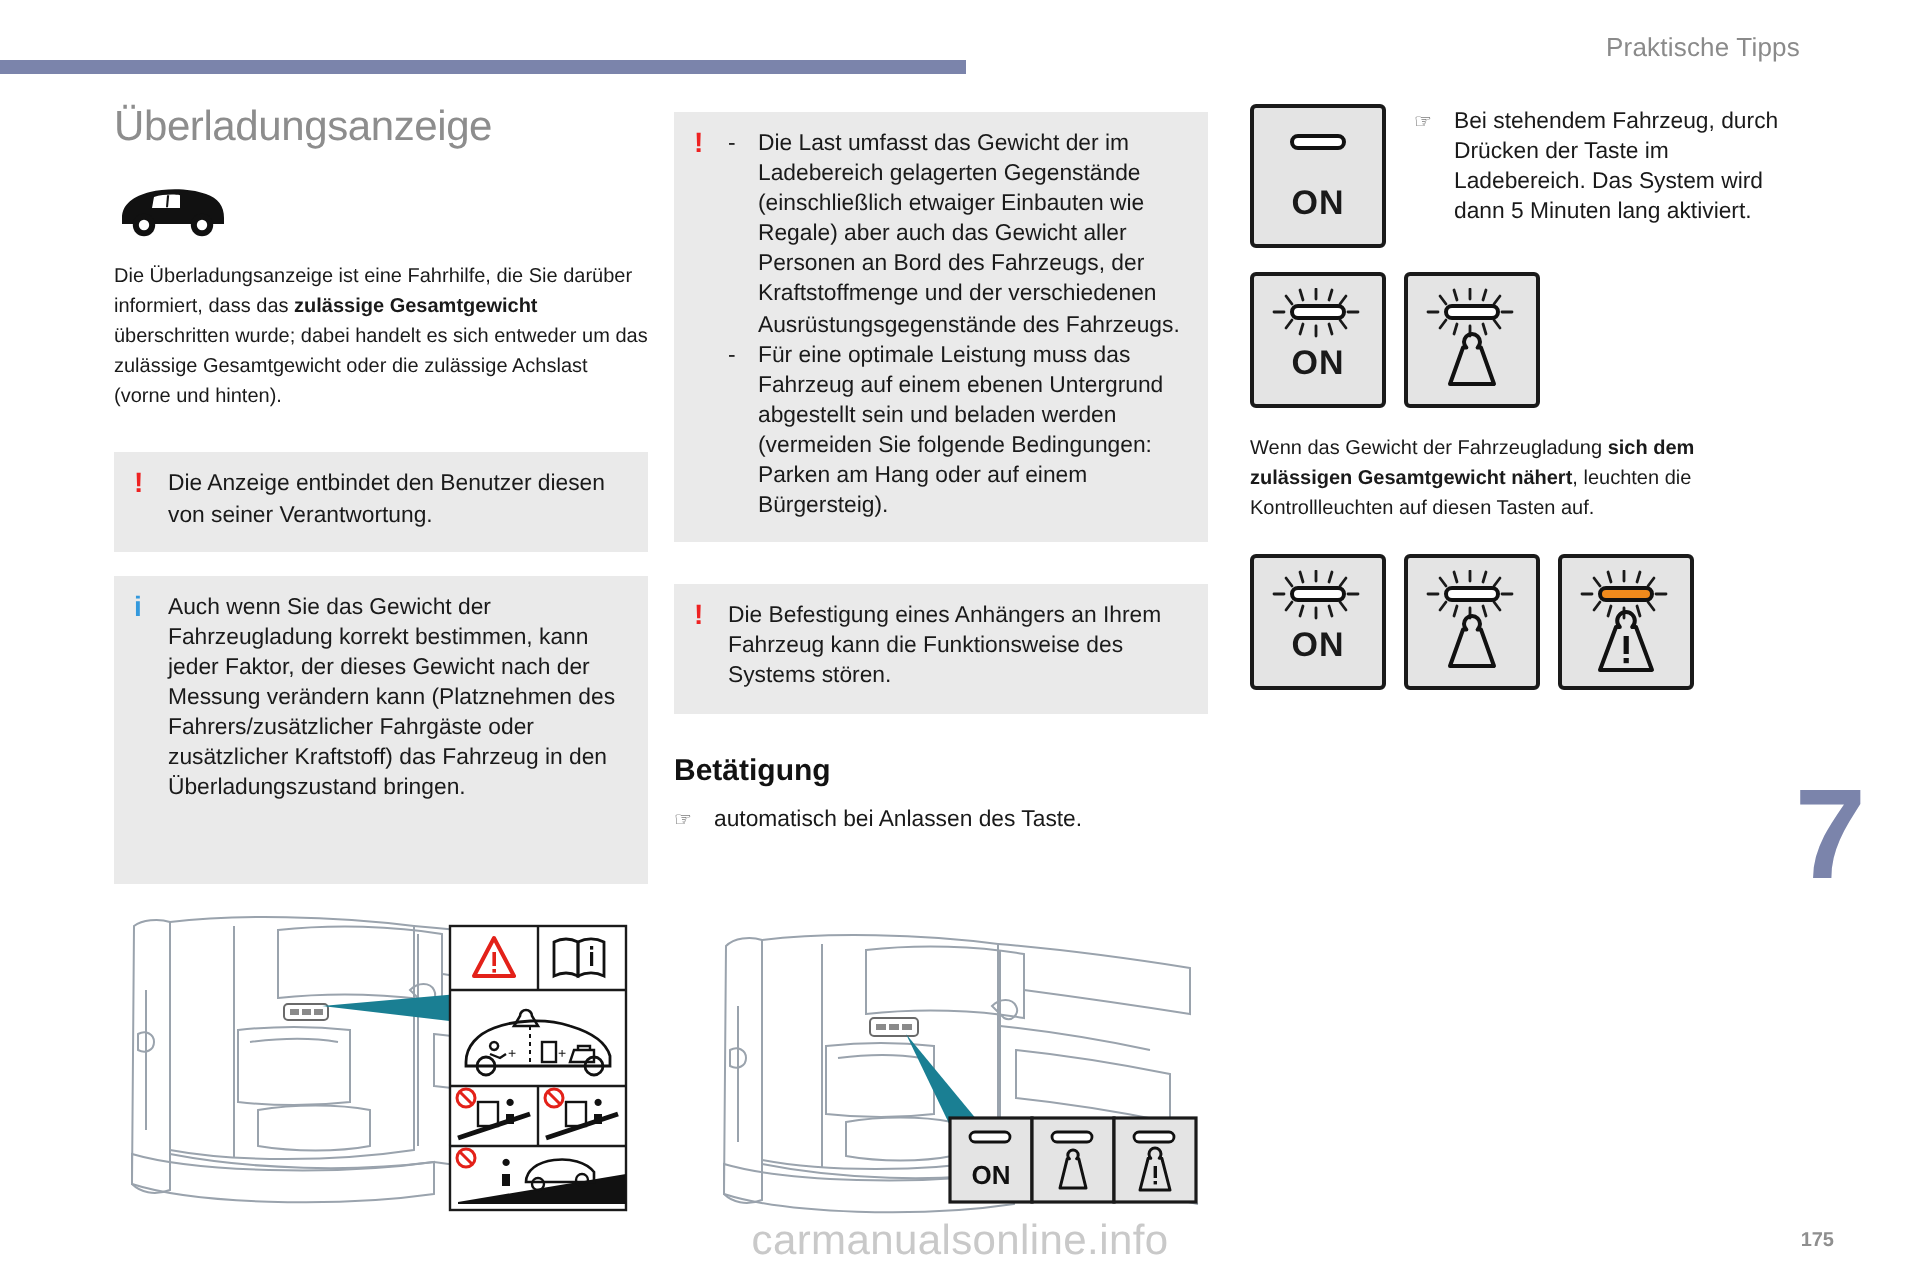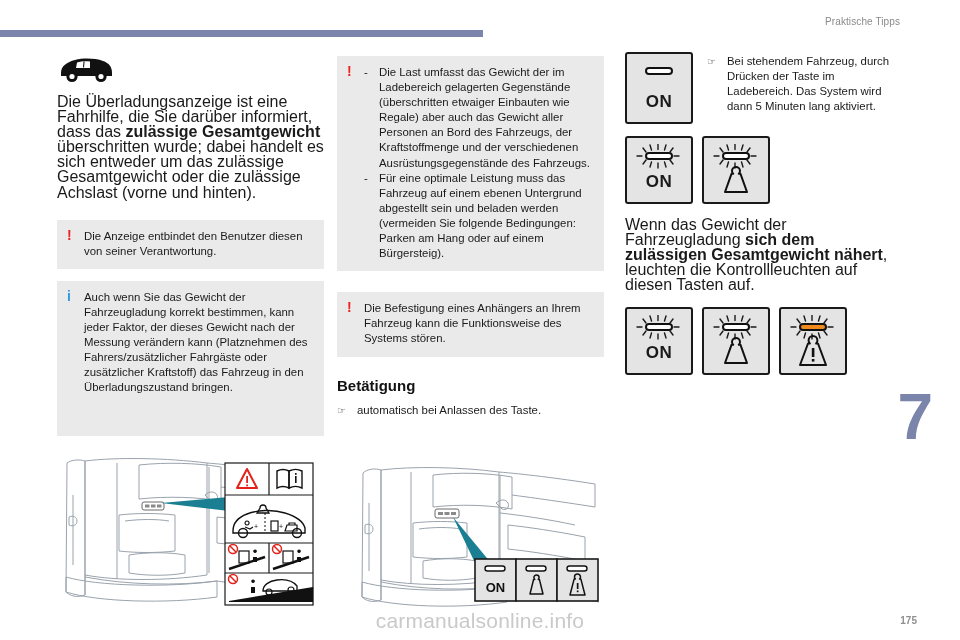--- a/index.html
+++ b/index.html
@@ -22,21 +22,21 @@
     left: 0;
     top: 30px;
     width: 483px;
     height: 7px;
     background: #7b84ab;
   }
   #header-title {
     position: absolute;
     right: 60px;
     top: 16px;
-    font-size: 10px;
+    font-size: 13px;
     color: #8a8a8a;
     letter-spacing: 0.1px;
     white-space: nowrap;
     padding-left: 12px;
   }
 
   
   #section-number {
     position: absolute;
     right: 28px;
@@ -87,21 +87,21 @@
     margin: 0 0 14px 0;
     letter-spacing: -0.2px;
   }
   h2.subhead {
     font-size: 15px;
     font-weight: bold;
     color: #121212;
     margin: 0 0 9px 0;
   }
   p.body {
-    font-size: 16px;
+    font-size: 10px;
     line-height: 15.1px;
     margin: 0 0 11px 0;
     color: #1a1a1a;
   }
   p.body b { font-weight: bold; }
 
   
   .van-icon { margin: 2px 0 6px 0; display: block; }
 
   
@@ -212,20 +212,21 @@
 </head>
 <body>
 
 <div id="header-rule"></div>
 <div id="header-title">Praktische Tipps</div>
 
 <div id="section-number">7</div>
 
 <div class="column" id="col-1">
 
+  <h1 class="title">Überladungsanzeige</h1>
 
   <span class="van-icon">
     <svg width="58" height="30" viewBox="0 0 58 30">
       <path d="M4 19 C4 12 10 8 18 6 C26 4 38 4 46 7 C52 9 55 13 55 19 L55 22 L4 22 Z" fill="#111"></path>
       <path d="M20 8.5 C24 7.2 30 7 33 7.6 L33 14 L19 14 Z" fill="#fff"></path>
       <path d="M26.5 7.6 L27.6 7.6 L27.0 13.6 L26.0 13.6 Z" fill="#111"></path>
       <circle cx="15" cy="22.5" r="5.6" fill="#111"></circle>
       <circle cx="15" cy="22.5" r="2.6" fill="#fff"></circle>
       <circle cx="44" cy="22.5" r="5.6" fill="#111"></circle>
       <circle cx="44" cy="22.5" r="2.6" fill="#fff"></circle>
@@ -243,21 +244,21 @@
     <span class="info">i</span>
     <span>Auch wenn Sie das Gewicht der Fahrzeugladung korrekt bestimmen, kann jeder Faktor, der dieses Gewicht nach der Messung verändern kann (Platznehmen des Fahrers/zusätzlicher Fahrgäste oder zusätzlicher Kraftstoff) das Fahrzeug in den Überladungszustand bringen.</span>
   </div>
 </div>
 
 <div class="column" id="col-2">
 
   <div class="callout" style="margin-top:4px;">
     <span class="bang">!</span>
     <ul>
-      <li><span class="dash">-</span><span>Die Last umfasst das Gewicht der im Ladebereich gelagerten Gegenstände (überschritten etwaiger Einbauten wie Regale) aber auch das Gewicht aller Personen an Bord des Fahrzeugs, der Kraftstoffmenge und der verschiedenen Ausrüstungsgegenstände des Fahrzeugs.</span></li>
+      <li><span class="dash">-</span><span>Die Last umfasst das Gewicht der im Ladebereich gelagerten Gegenstände (einschließlich etwaiger Einbauten wie Regale) aber auch das Gewicht aller Personen an Bord des Fahrzeugs, der Kraftstoffmenge und der verschiedenen Ausrüstungsgegenstände des Fahrzeugs.</span></li>
       <li><span class="dash">-</span><span>Für eine optimale Leistung muss das Fahrzeug auf einem ebenen Untergrund abgestellt sein und beladen werden (vermeiden Sie folgende Bedingungen: Parken am Hang oder auf einem Bürgersteig).</span></li>
     </ul>
   </div>
 
   <div class="callout" style="margin-top:21px;">
     <span class="bang">!</span>
     <span>Die Befestigung eines Anhängers an Ihrem Fahrzeug kann die Funktionsweise des Systems stören.</span>
   </div>
 
   <h2 class="subhead" style="margin-top:20px;">Betätigung</h2>

